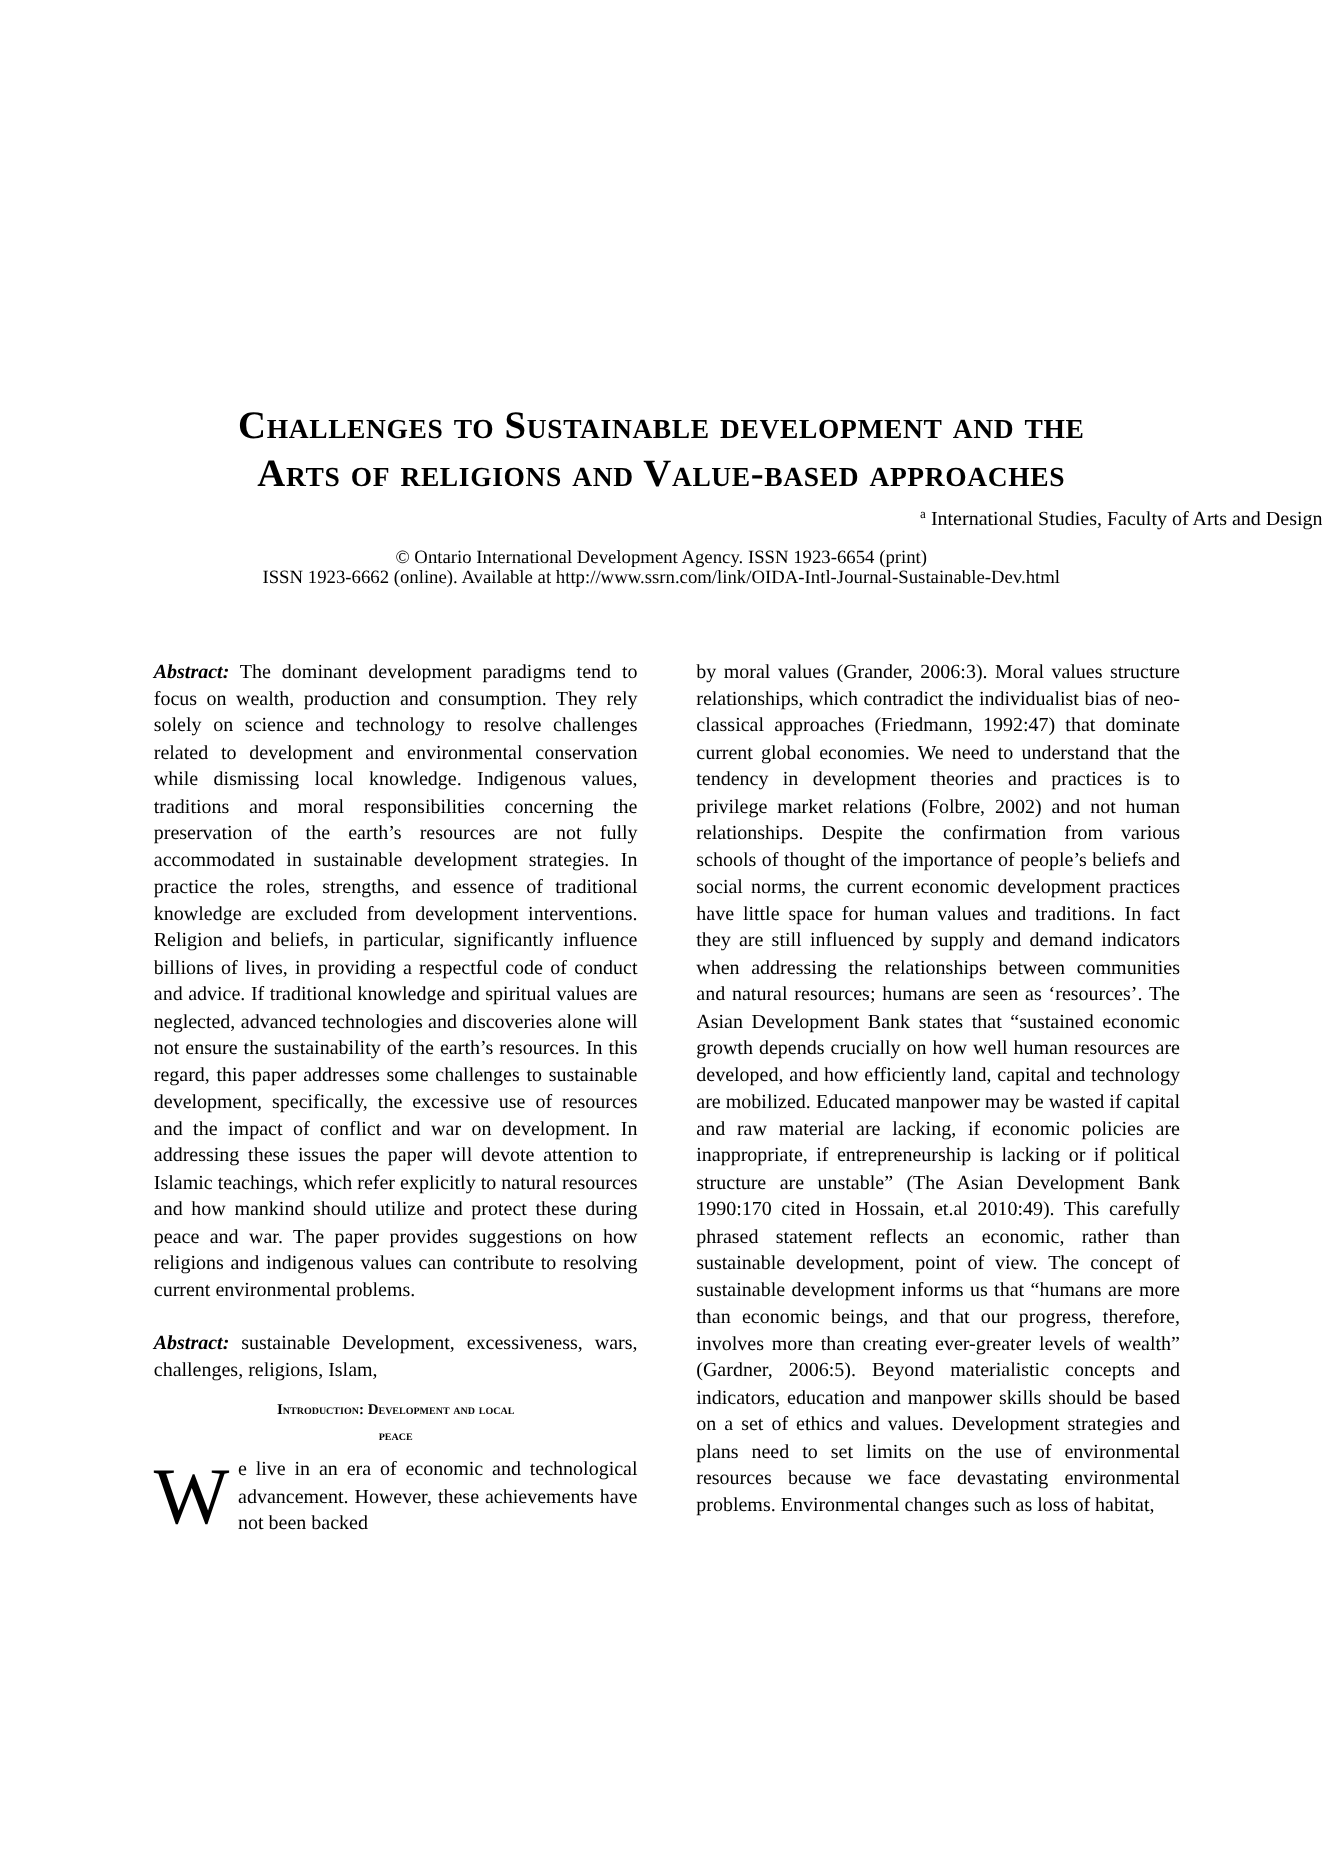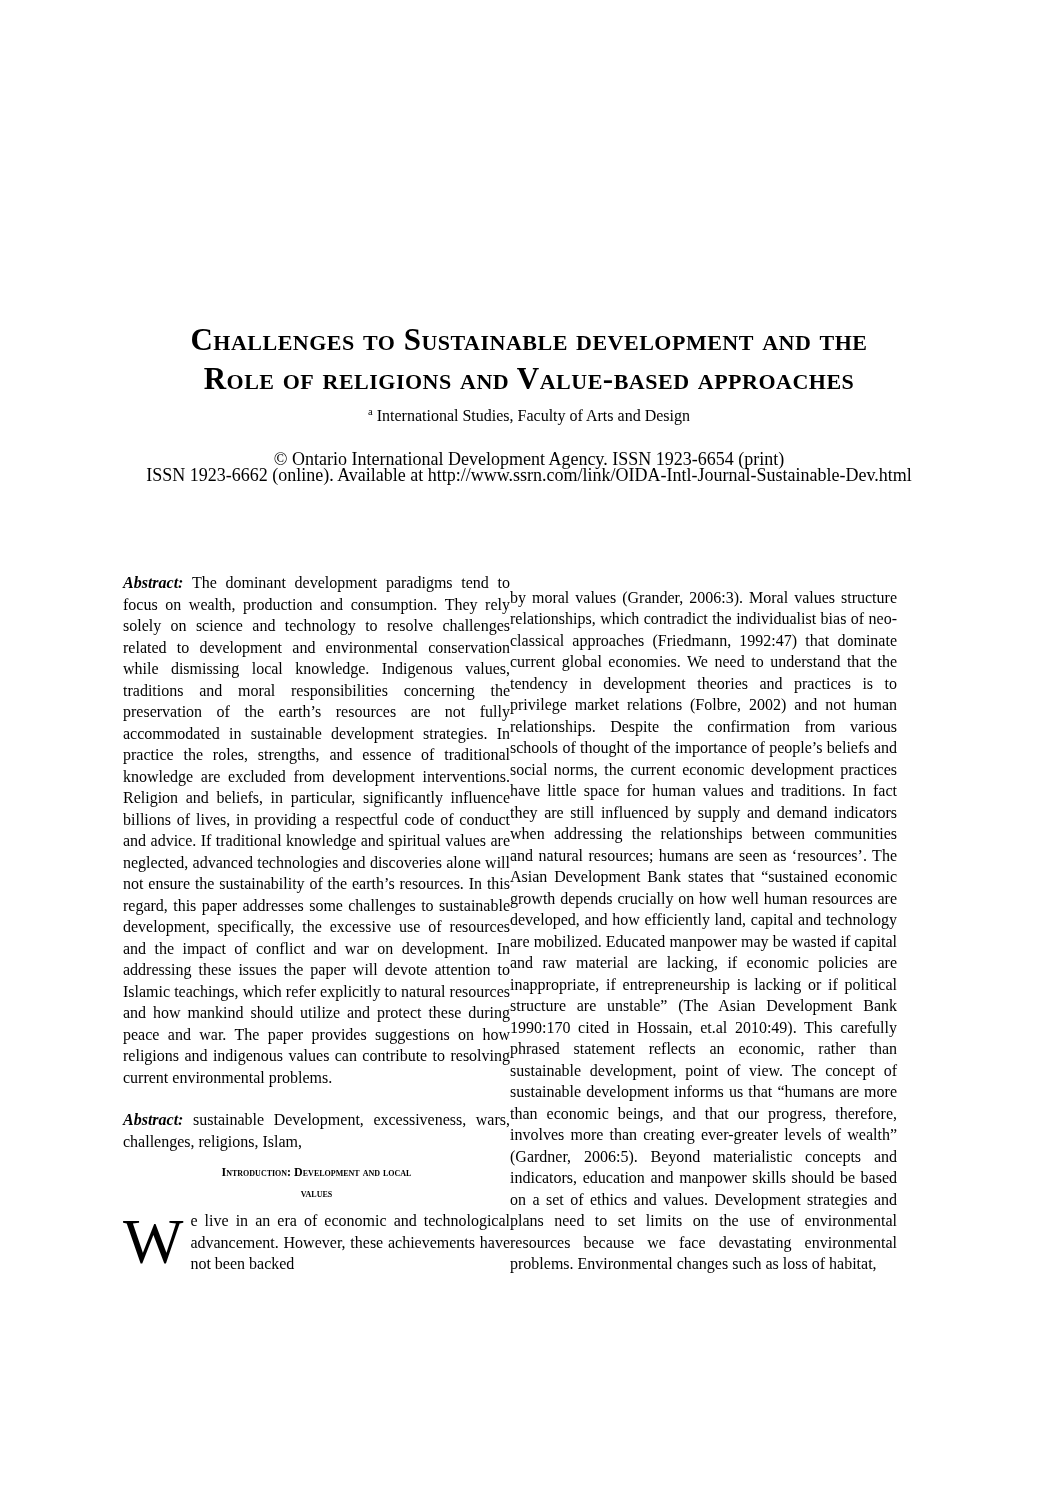--- a/index.html
+++ b/index.html
@@ -33,33 +33,34 @@
     margin-top: 17px;
     font-size: 18px;
     font-weight: bold;
     line-height: 24px;
   }
   .author-line sup { font-size: 12px; font-weight: bold; }
   .affiliation {
     margin-top: 3px;
     font-size: 16px;
     line-height: 21px;
+    text-align: right;
   }
   .affiliation sup { font-size: 10.5px; }
   .issn-block {
-    margin-top: 25px;
-    font-size: 18px;
+    margin-top: 12px;
+    font-size: 15px;
     line-height: 16px;
   }
   .columns {
     display: flex;
-    margin-top: 89px;
+    margin-top: 57px;
     padding-left: 123px;
     padding-right: 114px;
-    align-items: flex-end;
+    gap: 47px;
   }
   .col {
     flex: 0 0 387px;
     width: 387px;
     font-size: 16px;
     line-height: 21.5px;
     text-align: justify;
   }
   .col p { margin: 0; }
   p.keywords { margin-top: 21px; }
@@ -85,21 +86,21 @@
   }
 </style>
 </head>
 <body>
 
 <div class="page">
 
   <header class="title-block">
     <h1 class="paper-title">
       <span>Challenges to Sustainable development and the</span>
-      <span>Role of religions and Value-based approaches</span>
+      <span>Arts of religions and Value-based approaches</span>
     </h1>
 
 
     <div class="affiliation">
       <div><sup>a</sup> <span>International Studies, Faculty of Arts and Design</span></div>
     </div>
 
     <div class="issn-block">
       <div>© Ontario International Development Agency. ISSN 1923-6654 (print)</div>
       <div>ISSN 1923-6662 (online). Available at http://www.ssrn.com/link/OIDA-Intl-Journal-Sustainable-Dev.html</div>
@@ -114,21 +115,21 @@
         <span>The dominant development paradigms tend to focus on wealth, production and consumption. They rely solely on science and technology to resolve challenges related to development and environmental conservation while dismissing local knowledge. Indigenous values, traditions and moral responsibilities concerning the preservation of the earth’s resources are not fully accommodated in sustainable development strategies. In practice the roles, strengths, and essence of traditional knowledge are excluded from development interventions. Religion and beliefs, in particular, significantly influence billions of lives, in providing a respectful code of conduct and advice. If traditional knowledge and spiritual values are neglected, advanced technologies and discoveries alone will not ensure the sustainability of the earth’s resources. In this regard, this paper addresses some challenges to sustainable development, specifically, the excessive use of resources and the impact of conflict and war on development.  In addressing these issues the paper will devote attention to Islamic teachings, which refer explicitly to natural resources and how mankind should utilize and protect these during peace and war. The paper provides suggestions on how religions and indigenous values can contribute to resolving current environmental problems.</span>
       </p>
 
       <p class="keywords">
         <span class="lead-label">Abstract:</span>
         <span>sustainable Development, excessiveness, wars, challenges, religions, Islam,</span>
       </p>
 
       <h2 class="section-heading">
         <span>Introduction: Development and local</span>
-        <span>values</span>
+        <span>peace</span>
       </h2>
 
       <p>
         <span class="dropcap">W</span><span>e live in an era of economic and technological advancement.  However, these achievements have not been backed</span>
       </p>
     </section>
 
     <section class="col">
       <p>by moral values (Grander, 2006:3). Moral values structure relationships, which contradict the individualist bias of neo-classical approaches (Friedmann, 1992:47) that dominate current global economies. We need to understand that the tendency in development theories and practices is to privilege market relations (Folbre, 2002) and not human relationships. Despite the confirmation from various schools of thought of the importance of people’s beliefs and social norms, the current economic development practices have little space for human values and traditions. In fact they are still influenced by supply and demand indicators when addressing the relationships between communities and natural resources; humans are seen as ‘resources’. The Asian Development Bank states that “sustained economic growth depends crucially on how well human resources are developed, and how efficiently land, capital and technology are mobilized. Educated manpower may be wasted if capital and raw material are lacking, if economic policies are inappropriate, if entrepreneurship is lacking or if political structure are unstable” (The Asian Development Bank 1990:170 cited in Hossain, et.al 2010:49). This carefully phrased statement reflects an economic, rather than sustainable development, point of view. The concept of sustainable development informs us that “humans are more than economic beings, and that our progress, therefore, involves more than creating ever-greater levels of wealth” (Gardner, 2006:5). Beyond materialistic concepts and indicators, education and manpower skills should be based on a set of ethics and values. Development strategies and plans need to set limits on the use of environmental resources because we face devastating environmental problems. Environmental changes such as loss of habitat,</p>
     </section>

